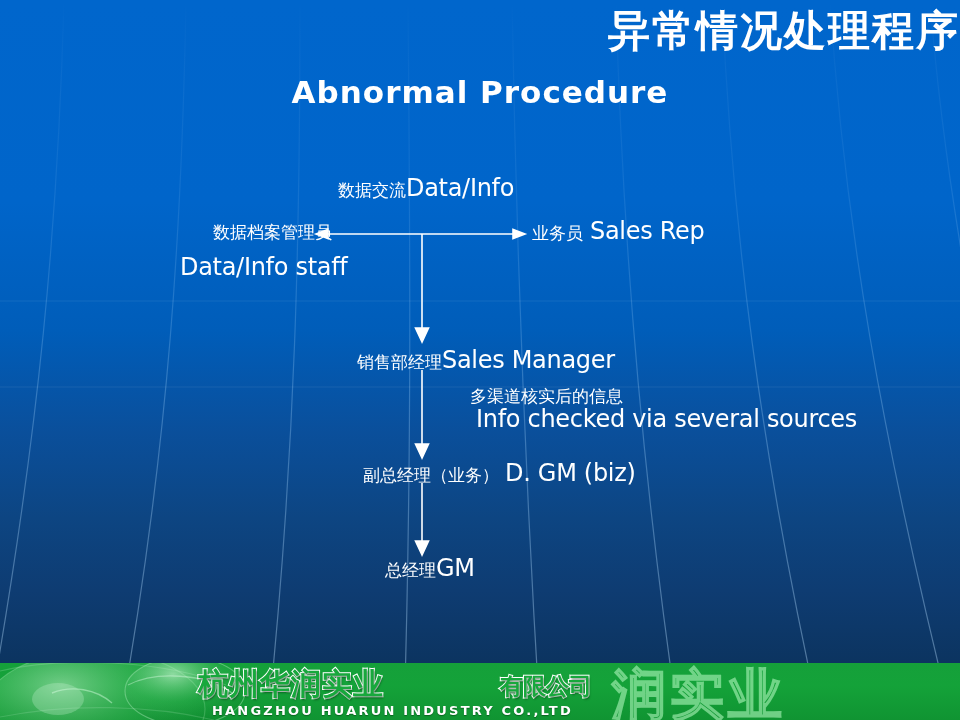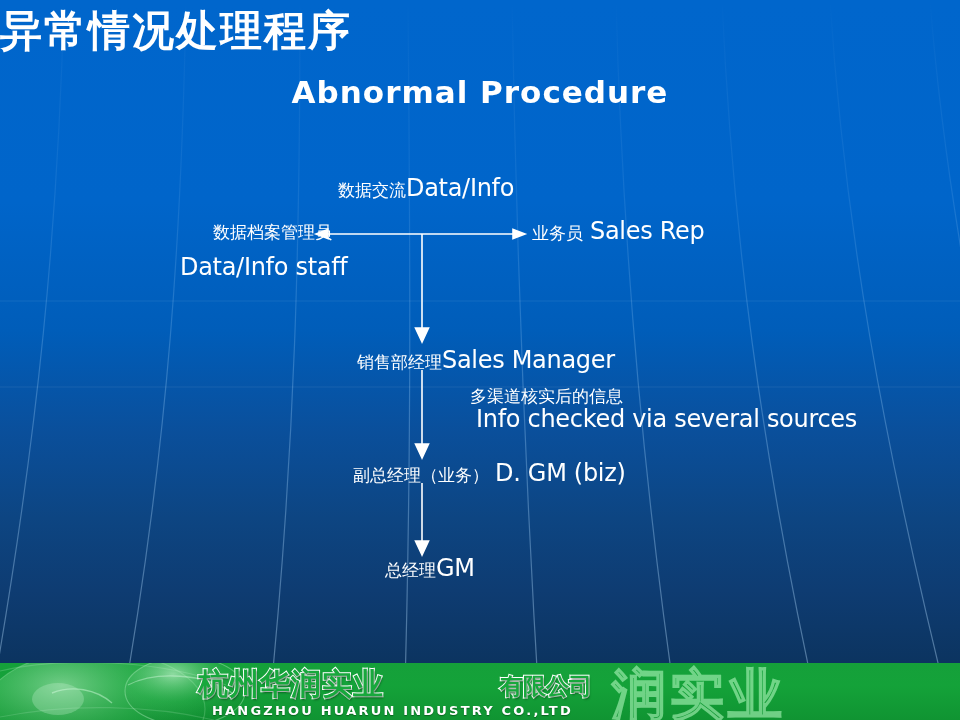--- a/index.html
+++ b/index.html
@@ -31,21 +31,21 @@
     pointer-events: none;
   }
   .grid-layer svg { display: block; width: 960px; height: 720px; }
 
   
   .title-cn {
     position: absolute;
     top: 8px;
     left: 0;
     width: 960px;
-    text-align: left;
+    text-align: right;
     font-family: "DejaVu Serif", "Liberation Serif", serif;
     font-size: 42px;
     font-weight: 700;
     letter-spacing: 2px;
     color: #ffffff;
     line-height: 1.1;
     white-space: nowrap;
   }
   .title-en {
     position: absolute;
@@ -83,21 +83,21 @@
 
   
   #lbl-data-info { top: 176px; left: 338px; }
   #node-staff-cn { top: 224px; left: 176px; margin-left: 37px; }
   #node-staff-en { top: 255px; left: 180px; }
   #node-rep      { top: 219px; left: 532px; }
   #lbl-abnormal  { top: 270px; left: 450px; }
   #node-salesmgr { top: 348px; left: 357px; }
   #lbl-checked-cn{ top: 388px; left: 470px; }
   #lbl-checked-en{ top: 407px; left: 476px; }
-  #node-dgm      { top: 461px; left: 353px; justify-content: flex-end; }
+  #node-dgm      { top: 461px; left: 363px; justify-content: flex-end; }
   #node-gm       { top: 556px; left: 385px; }
 
   
   .arrows { position: absolute; inset: 0; pointer-events: none; }
   .arrows svg { display: block; width: 960px; height: 720px; }
 
   
   .footer {
     position: absolute;
     left: 0;

